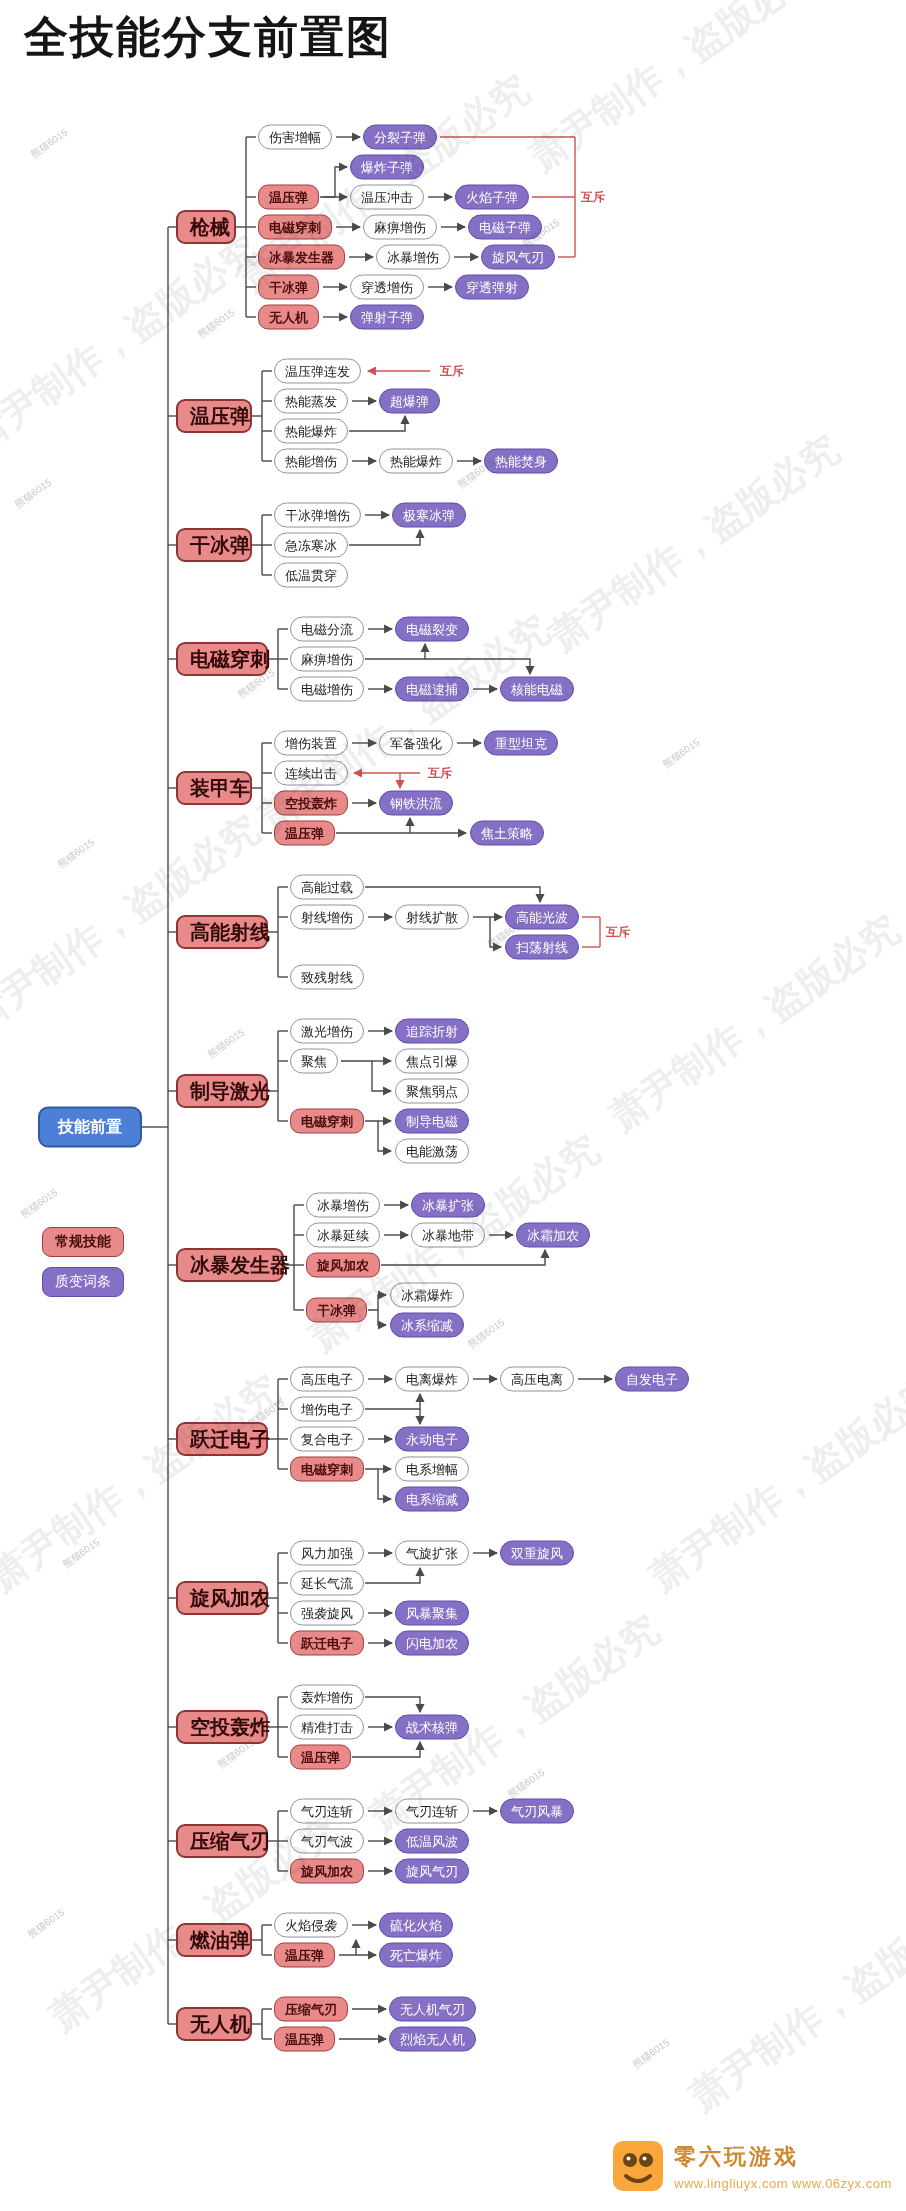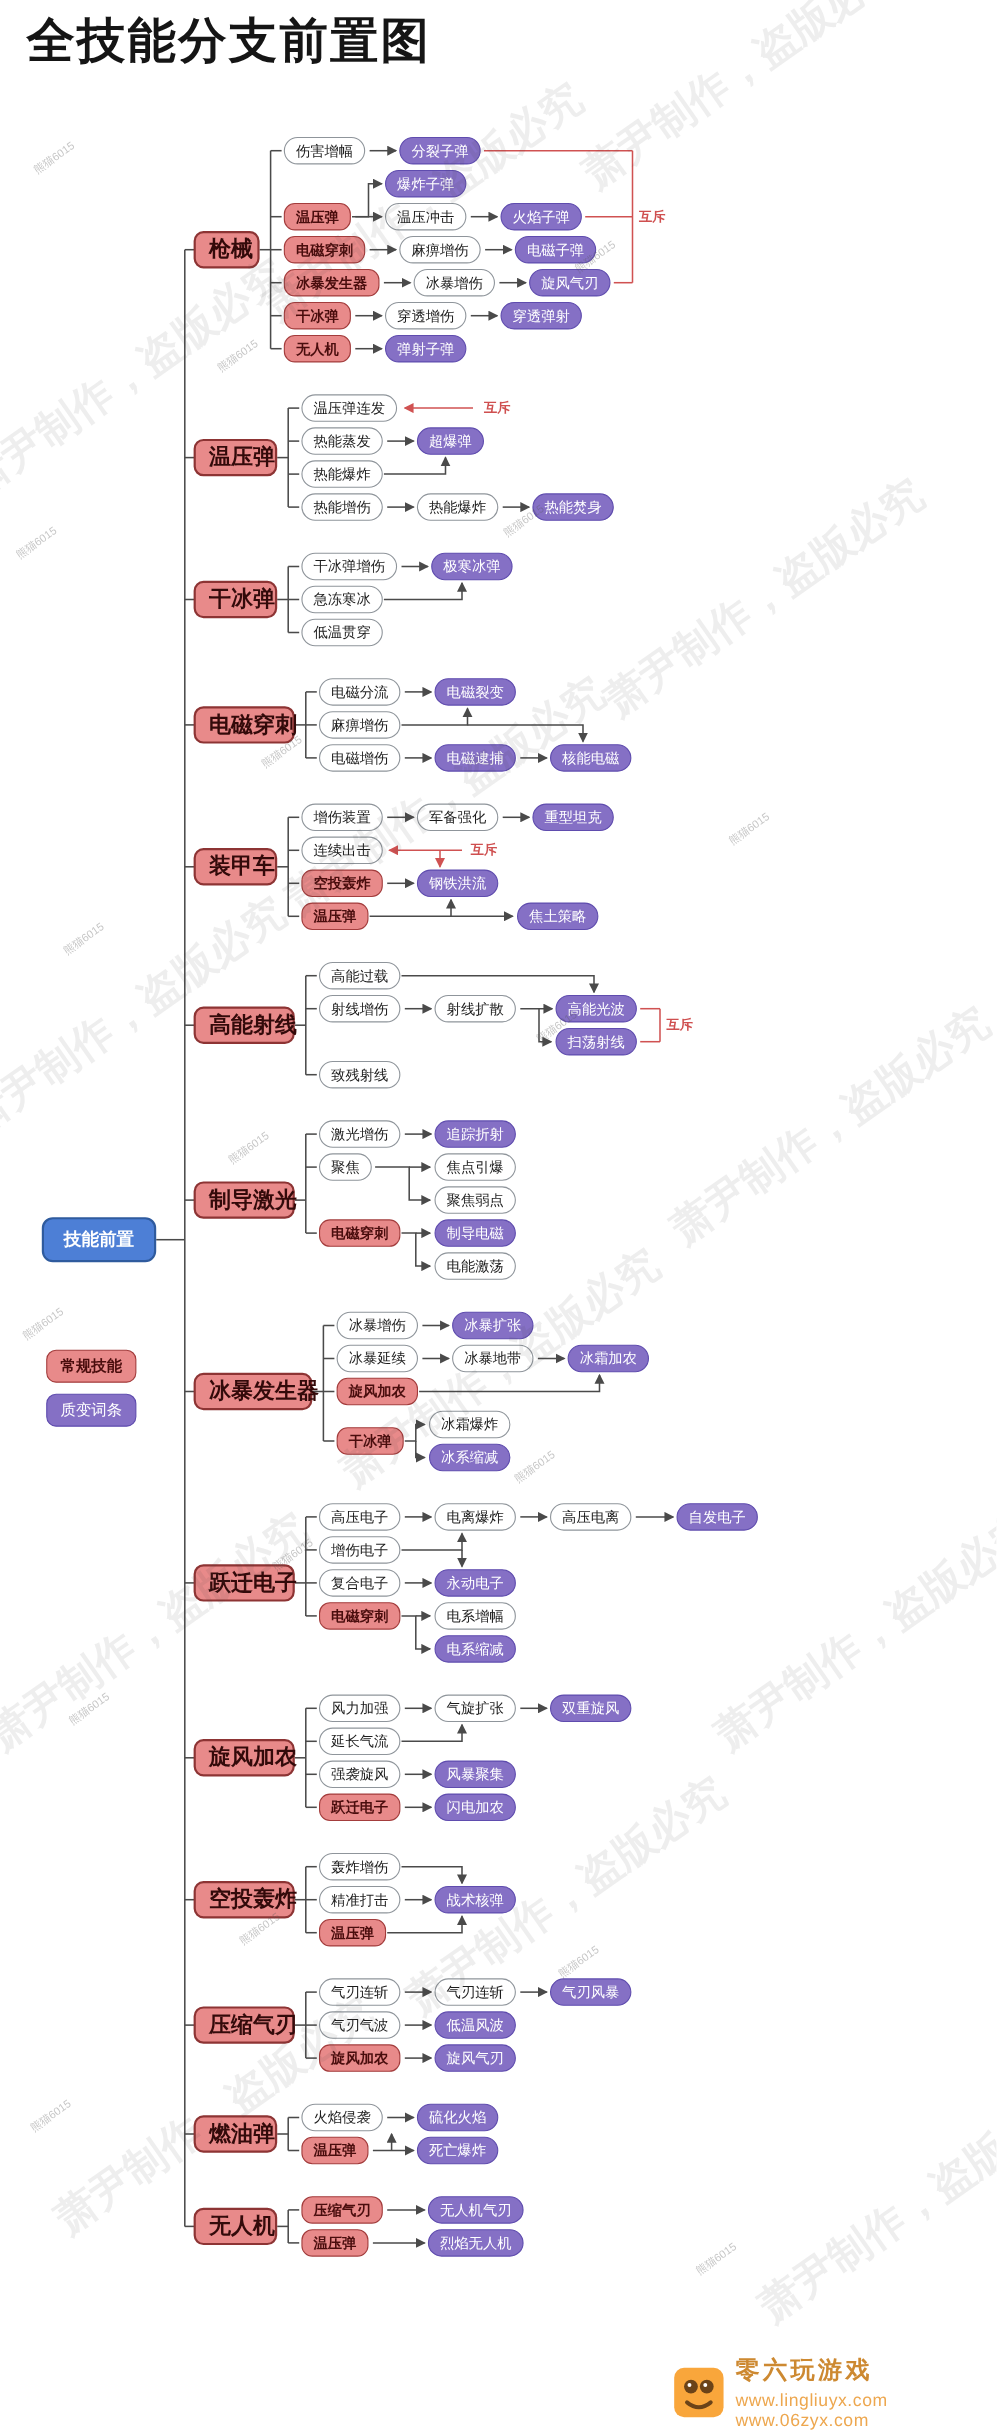--- a/index.html
+++ b/index.html
@@ -22,21 +22,21 @@
   #legend-regular{left:42px;top:1202px;background:#e88a8a;border:1.5px solid #a33c3c;color:#4a0d0d;
         font-weight:bold;font-size:14px;padding:5px 12px;border-radius:9px;margin-top:40px;}
   #legend-mutation{left:42px;top:1282px;background:#8570c5;border:1.5px solid #5f4cae;color:#fff;
         font-size:14px;padding:5px 12px;border-radius:9px;}
   .wm-large{position:absolute;font-size:38px;font-weight:bold;color:rgba(70,70,70,0.09);
         transform:rotate(-35deg);transform-origin:left top;white-space:nowrap;pointer-events:none;}
   .wm-small{position:absolute;font-size:10px;color:rgba(90,90,90,0.35);
         transform:rotate(-35deg);transform-origin:left top;white-space:nowrap;pointer-events:none;}
   #footer{position:absolute;left:612px;top:2140px;display:flex;align-items:center;gap:10px;}
   .site-name{font-size:22px;font-weight:bold;color:#cd8931;letter-spacing:3px;}
-  .site-urls{font-size:16px;color:#eda74f;margin-top:4px;letter-spacing:0.5px;}
+  .site-urls{font-size:13px;color:#eda74f;margin-top:4px;letter-spacing:0.5px;}
 </style>
 </head>
 <body>
 
 <div id="canvas">
   <svg id="lines" width="906" height="2211">
     <defs>
       <marker id="ad" viewBox="0 0 8 8" refX="7" refY="4" markerWidth="6.5" markerHeight="6.5" orient="auto">
         <path d="M0 0 L8 4 L0 8 z" fill="#4a4a4a"></path>
       </marker>

